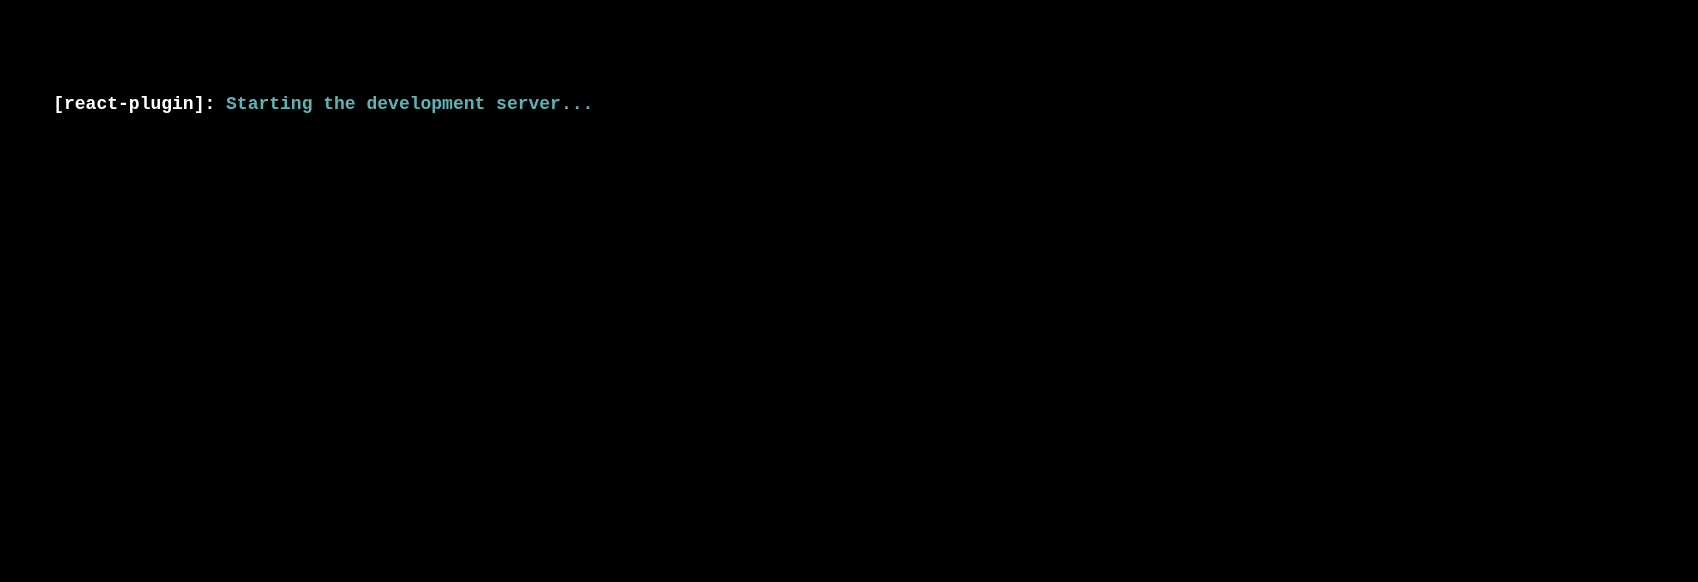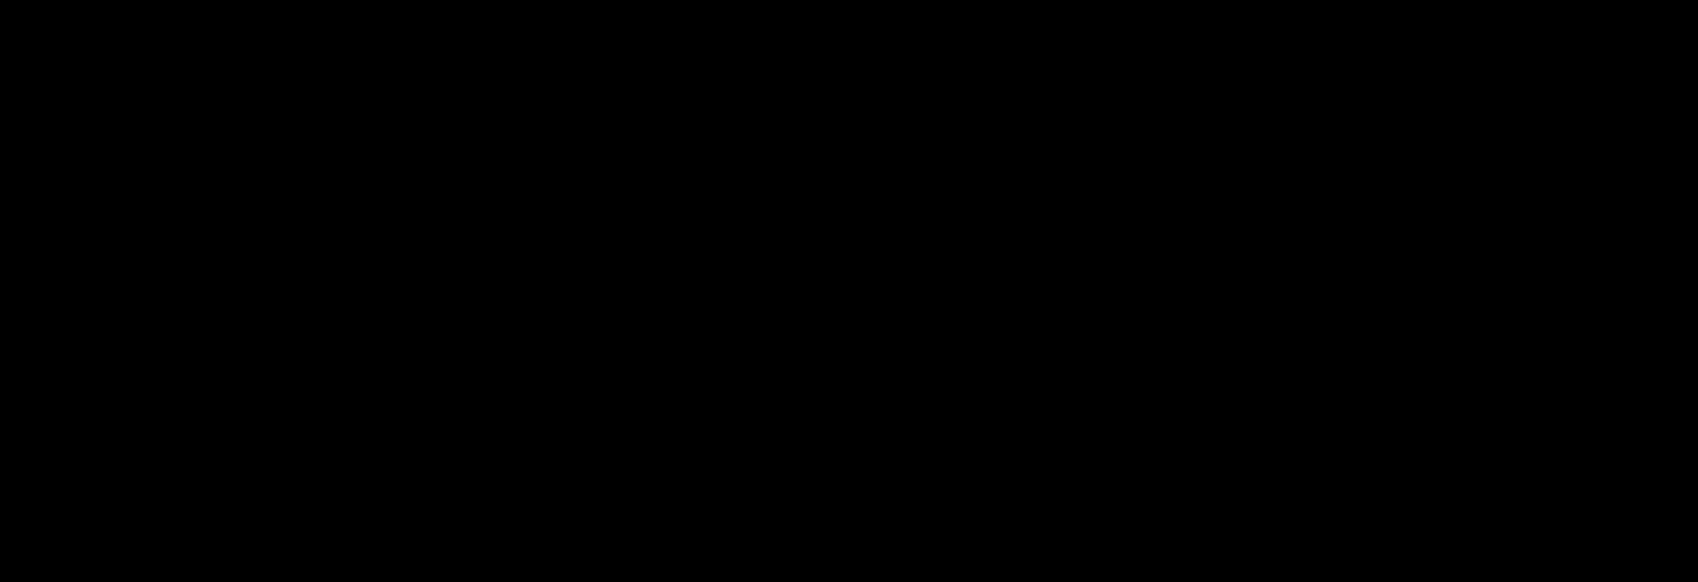--- a/index.html
+++ b/index.html
@@ -38,20 +38,23 @@
       display: inline;
     }
     .blank-line {
       height: 27px;
     }
   </style>
 </head>
 <body>
 
 <div class="terminal">
+  <div class="line">
+    <span class="white bold inline">[react-plugin]: </span><span class="teal bold inline">Starting the development server...</span>
+  </div>
   <div class="blank-line"></div>
   <div class="blank-line"></div>
   
   
   
   
   
   
   
   

